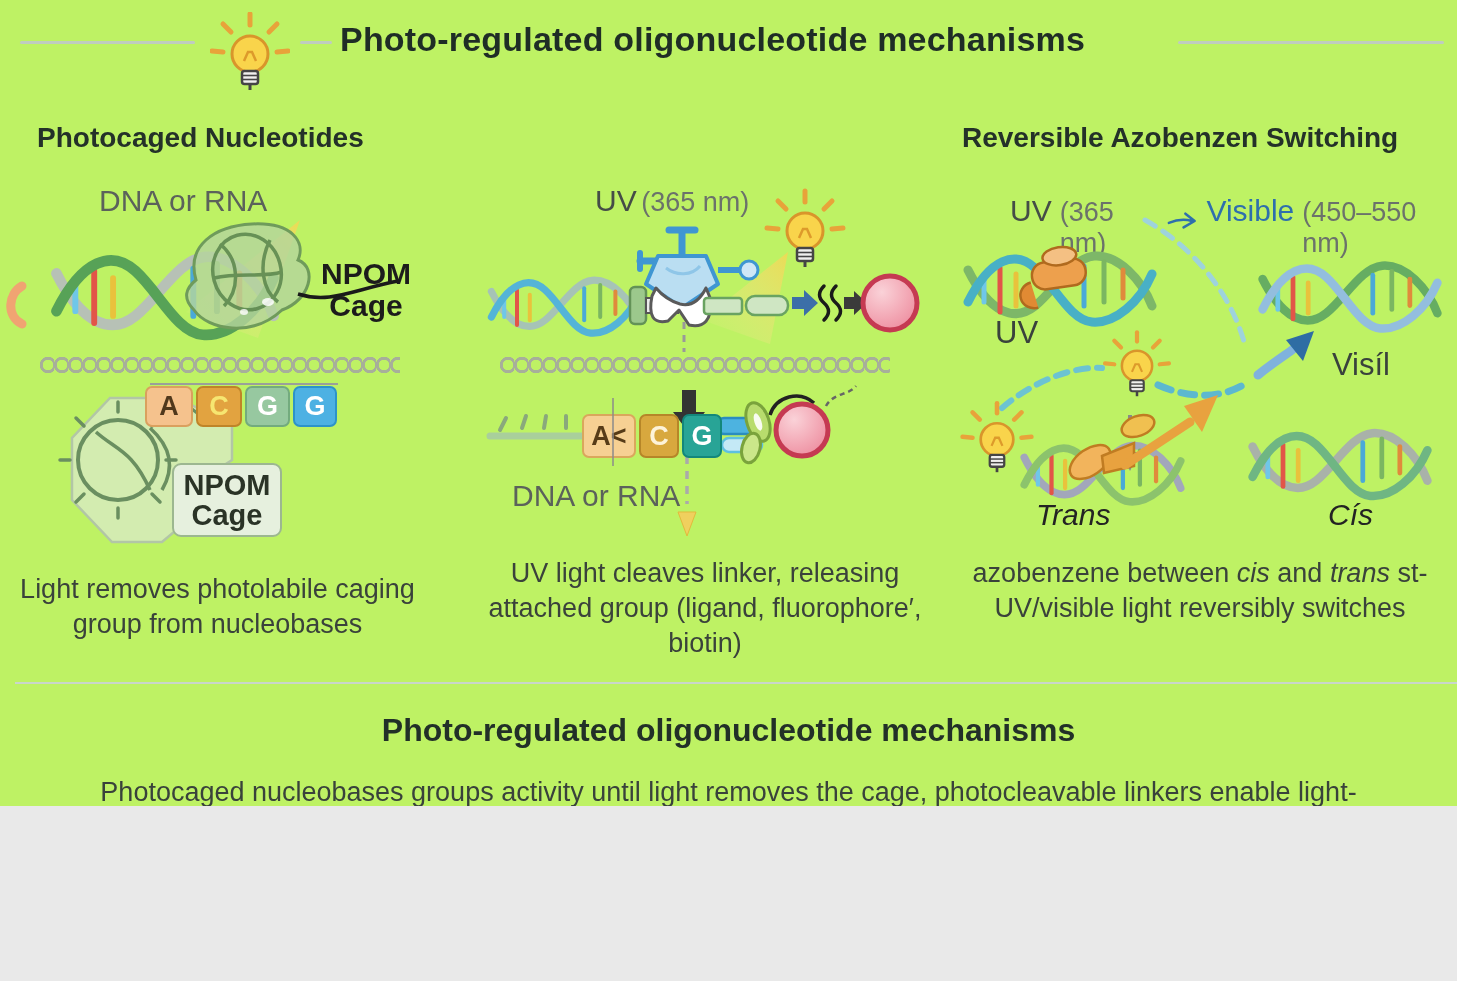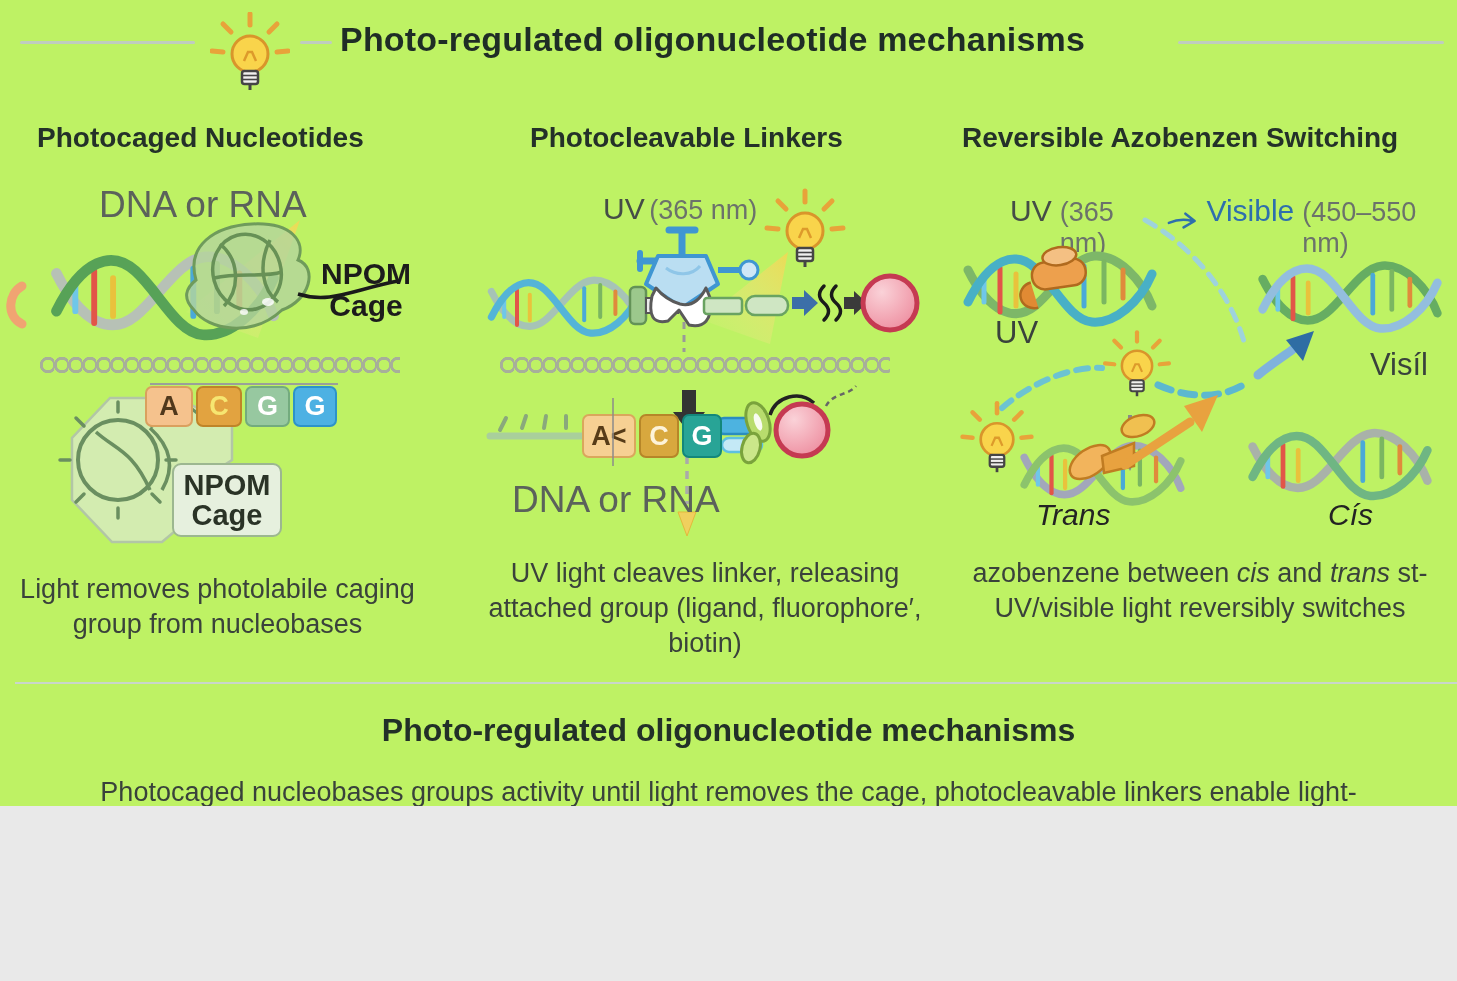--- a/index.html
+++ b/index.html
@@ -2,21 +2,21 @@
 <html><head>
 <meta charset="utf-8">
 <style>
   html,body{margin:0;padding:0;background:#e9e9e9;}
   .canvas{position:relative;width:1457px;height:806px;background:#bef264;overflow:hidden;
           font-family:"Liberation Sans", sans-serif;color:#233028;}
   .abs{position:absolute;}
   .hline{height:3px;background:#bfccc0;border-radius:2px;}
   .main-title{font-size:34px;font-weight:700;color:#1f2d26;letter-spacing:.2px;}
   .panel-title{font-size:28px;font-weight:700;color:#243129;}
-  .gray-lbl{font-size:37px;color:#5b625b;}
+  .gray-lbl{font-size:30px;color:#5b625b;}
   .callout{font-size:30px;font-weight:700;color:#1c1c1c;line-height:1.08;text-align:center;}
   .caption{font-size:27px;color:#3a423b;line-height:1.3;text-align:center;}
   .uv-dark{font-size:30px;color:#454d47;}
   .nm-gray{font-size:27px;color:#6b726b;}
   .nm-italic{}
   .blue-txt{font-size:30px;color:#2e6fad;font-weight:500;margin-top:12px;}
   .iso-lbl{font-size:30px;font-style:italic;color:#232323;}
   .plain-lbl{font-size:31px;color:#39423c;}
   .seq-row{display:flex;gap:3px;}
   .seq-block{height:41px;border-radius:7px;border:2px solid;display:flex;align-items:center;
@@ -152,22 +152,21 @@
     <div class="seq-block b-g2" style="width:44px">G</div>
   </div>
 
   <div class="abs npom-box" style="left:172px;top:463px;width:106px;height:70px;">
     <div>NPOM</div>
     <div>Cage</div>
   </div>
 
   <div class="abs caption" style="left:15px;top:572px;width:405px;">Light removes photolabile caging group from nucleobases</div>
 
-  <div class="abs panel-title" style="left:530px;top:122px;">Photocleavable Linkers</div>
-  <div class="abs" style="left:595px;top:192px;margin-left:8px;">
+  <div class="abs" style="left:595px;top:184px;">
     <span class="uv-dark">UV</span>
     <span class="nm-gray">(365 nm)</span>
   </div>
 
   <svg class="abs" style="left:470px;top:160px" width="470" height="410" viewBox="0 0 470 410">
     <polygon points="318,92 232,160 300,184" fill="url(#beam)"></polygon>
     <use href="#bulb" x="303" y="33" width="64" height="88"></use>
     <g style="--c1:#54b4d8;--c2:#a6c3b6">
       <use href="#helix-sym" x="15" y="100" width="160" height="95"></use>
     </g>
@@ -283,21 +282,21 @@
       <ellipse cx="198" cy="266" rx="17" ry="10" transform="rotate(-20 198 266)" fill="#f0c050" stroke="#c07c22" stroke-width="2.5"></ellipse>
     </g>
     <path d="M185,305 L250,262" stroke="#e8a23f" stroke-width="9" stroke-linecap="round"></path>
     <path d="M244,246 L278,235 L262,272 Z" fill="#e8a23f"></path>
     <g style="--c1:#6fb683;--c2:#a9b2a9">
       <use href="#helix-sym" x="300" y="258" width="200" height="95"></use>
     </g>
   </svg>
 
   <div class="abs plain-lbl" style="left:995px;top:315px;">UV</div>
-  <div class="abs plain-lbl" style="left:1332px;top:347px;margin-left:38px;">Visíl</div>
+  <div class="abs plain-lbl" style="left:1332px;top:347px;">Visíl</div>
   <div class="abs iso-lbl" style="left:1036px;top:498px;">Trans</div>
   <div class="abs iso-lbl" style="left:1328px;top:498px;">Cís</div>
 
   <div class="abs caption" style="left:950px;top:556px;width:500px;">
     <div><span>azobenzene between </span><i>cis</i><span> and </span><i>trans</i><span> st-</span></div>
     <div>UV/visible light reversibly switches</div>
   </div>
 
   <div class="abs divider" style="left:15px;top:682px;width:1442px;"></div>
   <div class="abs sum-title" style="left:0;top:712px;width:1457px;">Photo-regulated oligonucleotide mechanisms</div>

